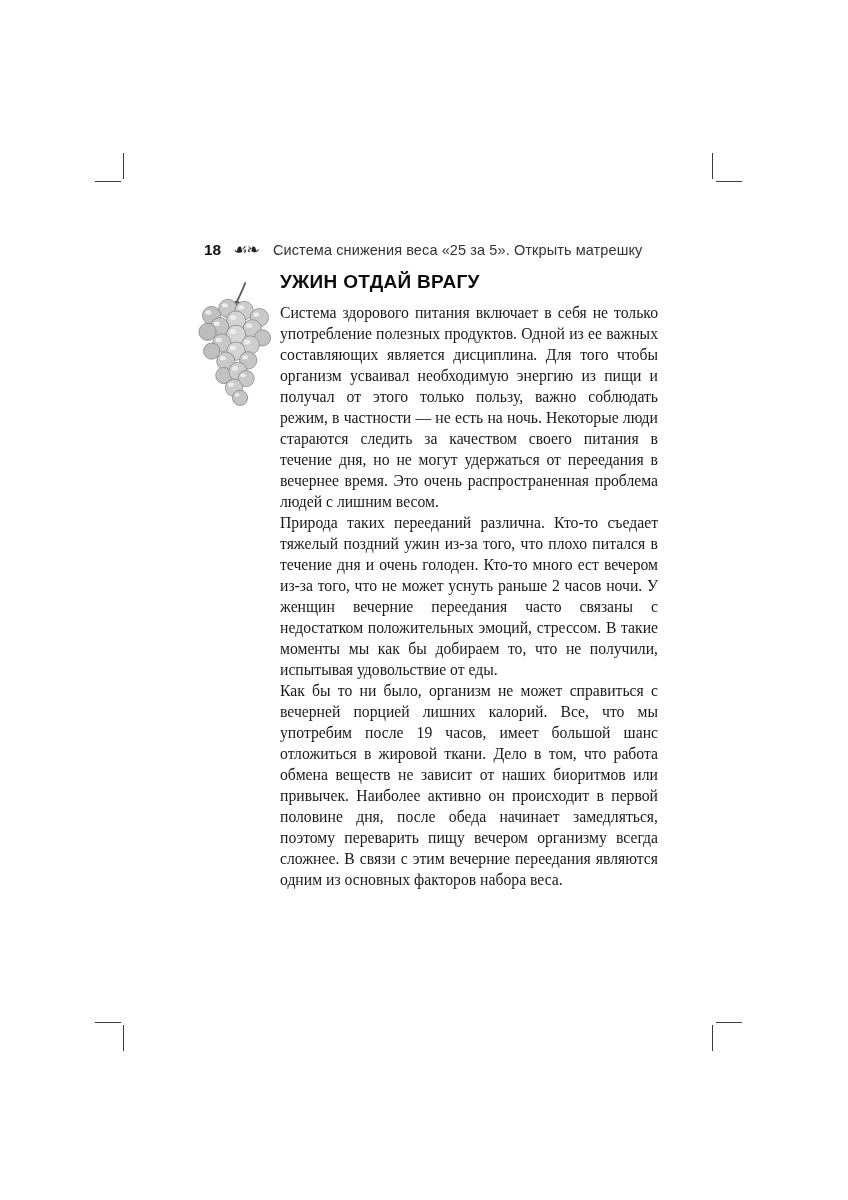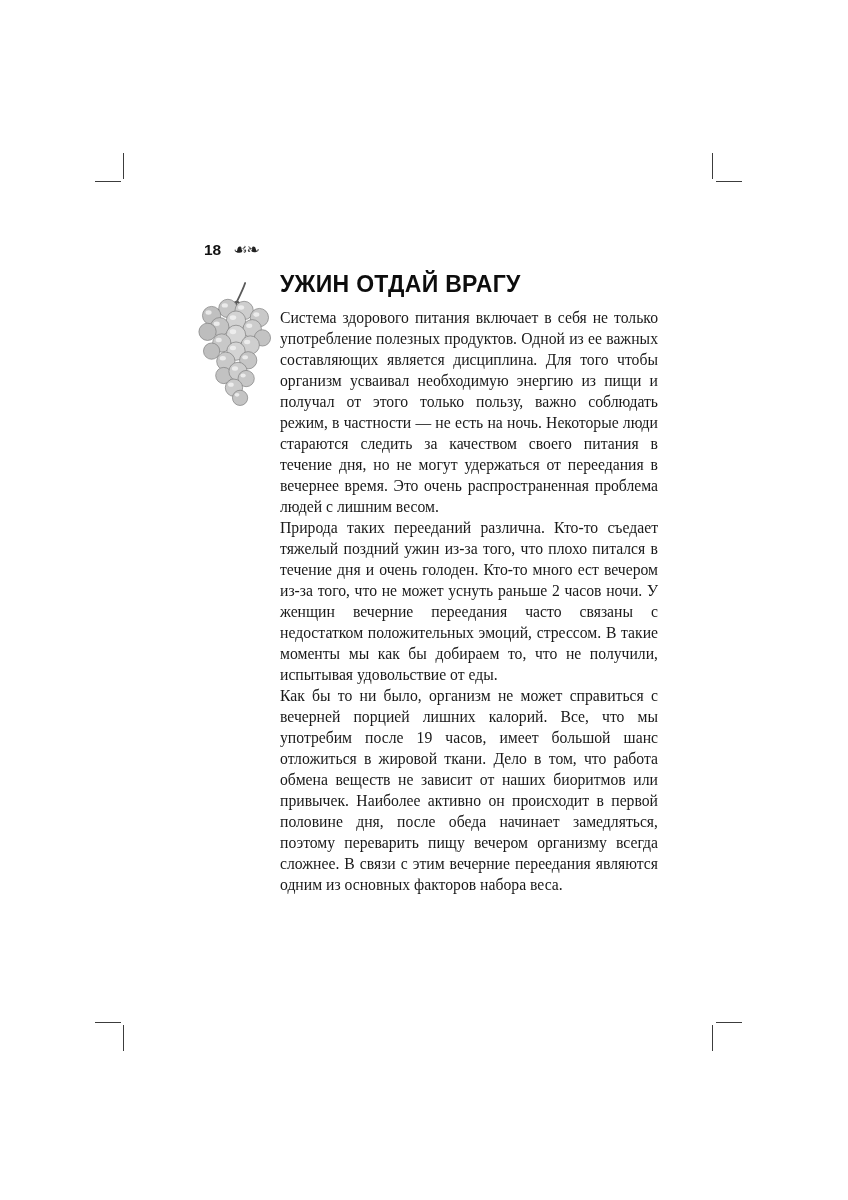--- a/index.html
+++ b/index.html
@@ -26,21 +26,21 @@
   .pagenum { font-weight:bold; font-size:15.5px; color:#111111; }
   .ornament { font-size:16px; color:#222222; letter-spacing:-1px; margin:0 14px 0 12px; }
   .running-title { color:#333333; letter-spacing:0.1px; }
 
   
   .grapes { position:absolute; left:197px; top:282px; width:78px; height:124px; }
 
   
   .text-block { position:absolute; left:280px; top:271px; width:378px; }
   .section-title {
-    font-size:23px; font-weight:bold; letter-spacing:0.3px;
+    font-size:19px; font-weight:bold; letter-spacing:0.3px;
     color:#0d0d0d; margin-bottom:9px;
   }
   .text-block p {
     font-size:15.7px; line-height:21px;
     text-align:justify; color:#191919;
     hyphens:auto;font-family:Liberation Serif, serif; -webkit-hyphens:auto;
   }
 </style>
 </head>
 <body>
@@ -52,20 +52,21 @@
   <div class="crop v" style="left:712px; top:153px;"></div>
   <div class="crop h" style="left:716px; top:181px;"></div>
   <div class="crop h" style="left:95px;  top:1022px;"></div>
   <div class="crop v" style="left:123px; top:1025px;"></div>
   <div class="crop h" style="left:716px; top:1022px;"></div>
   <div class="crop v" style="left:712px; top:1025px;"></div>
 
   <header class="running-head">
     <span class="pagenum">18</span>
     <span class="ornament">☙❧</span>
+    <span class="running-title">Система снижения веса «25 за 5». Открыть матрешку</span>
   </header>
 
   <div class="grapes">
     <svg viewBox="0 0 76 122" width="78" height="124" aria-hidden="true">
       <path d="M47 1 C45 7 42 13 39 19 M39 19 C30 23 22 26 15 31 M39 19 C46 25 52 28 59 33 M39 19 C37 27 36 33 36 40" stroke="#5a5a5a" stroke-width="1.8" fill="none" stroke-linecap="round"></path>
       <g stroke="#808080" stroke-width="0.7">
         <circle cx="30" cy="26" r="9" fill="#c6c6c6"></circle>
         <circle cx="46" cy="28" r="9" fill="#cecece"></circle>
         <circle cx="14" cy="33" r="9" fill="#c0c0c0"></circle>
         <circle cx="61" cy="35" r="9" fill="#c9c9c9"></circle>

